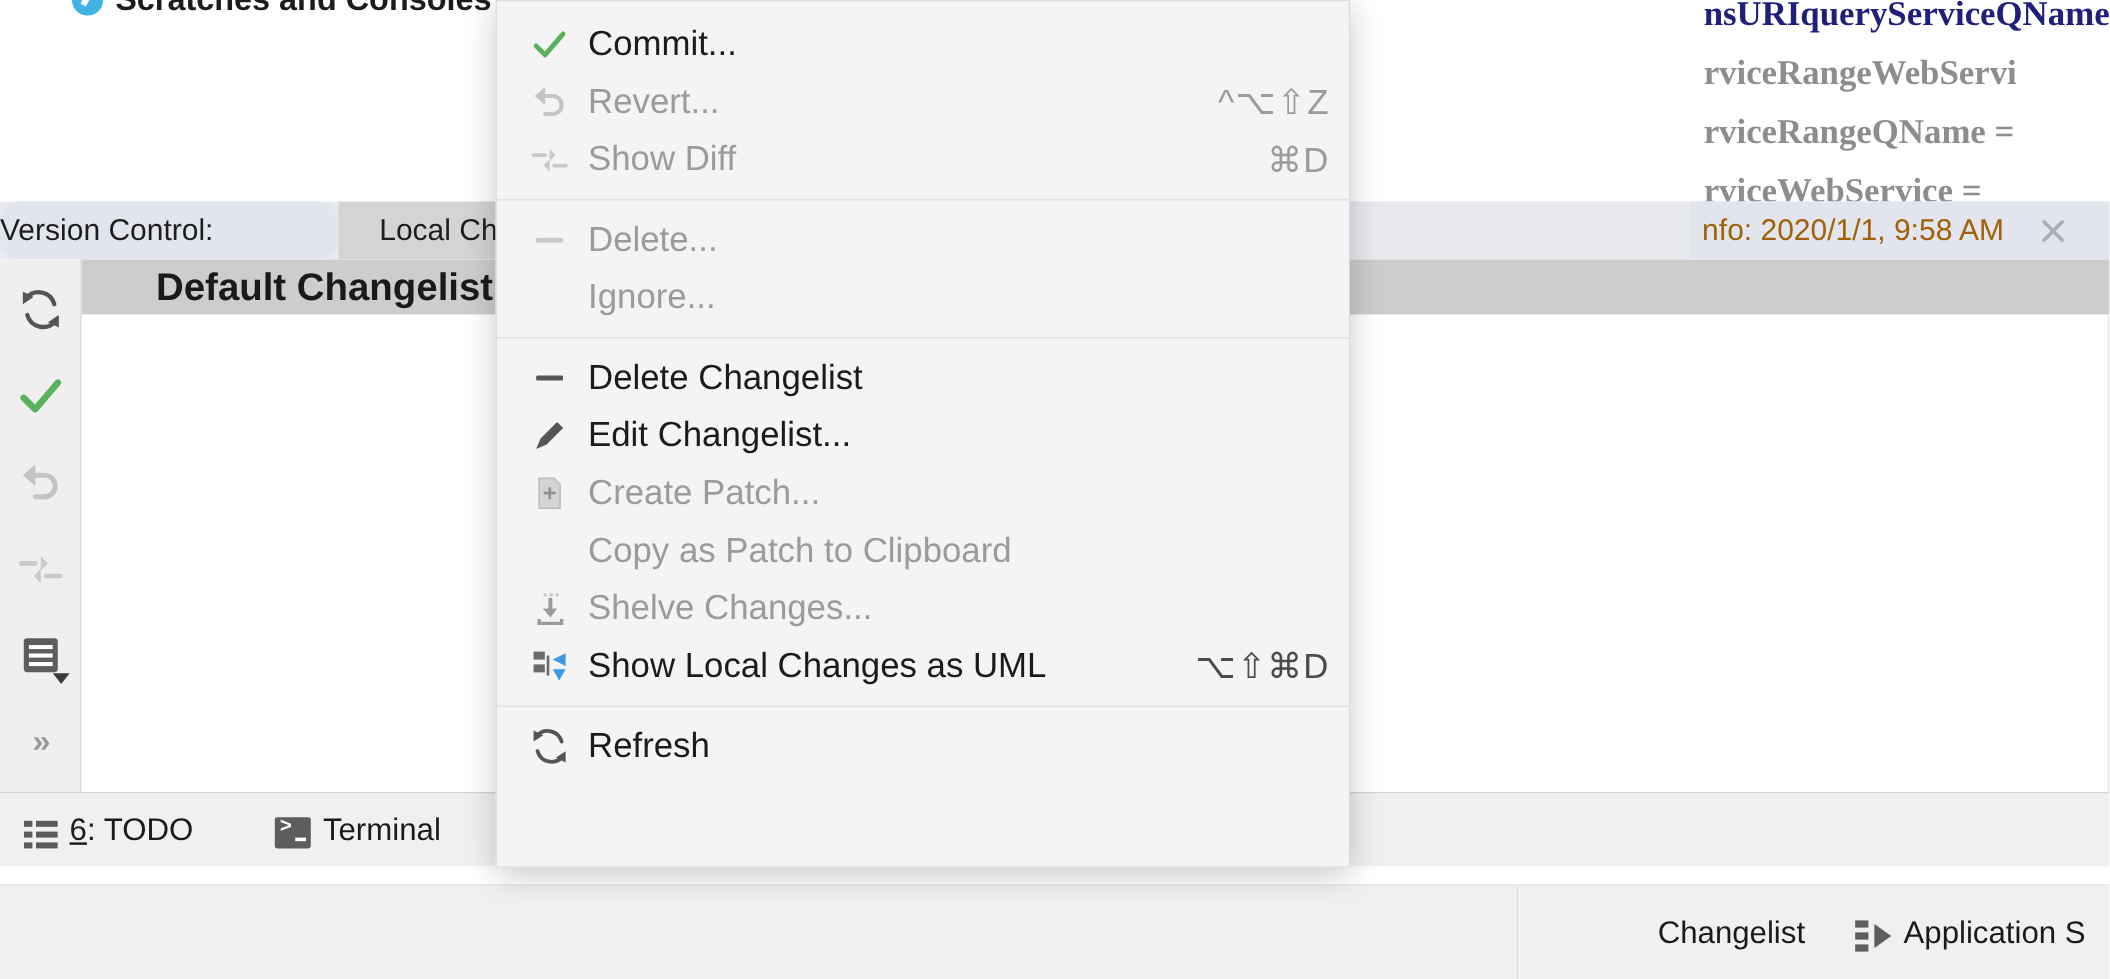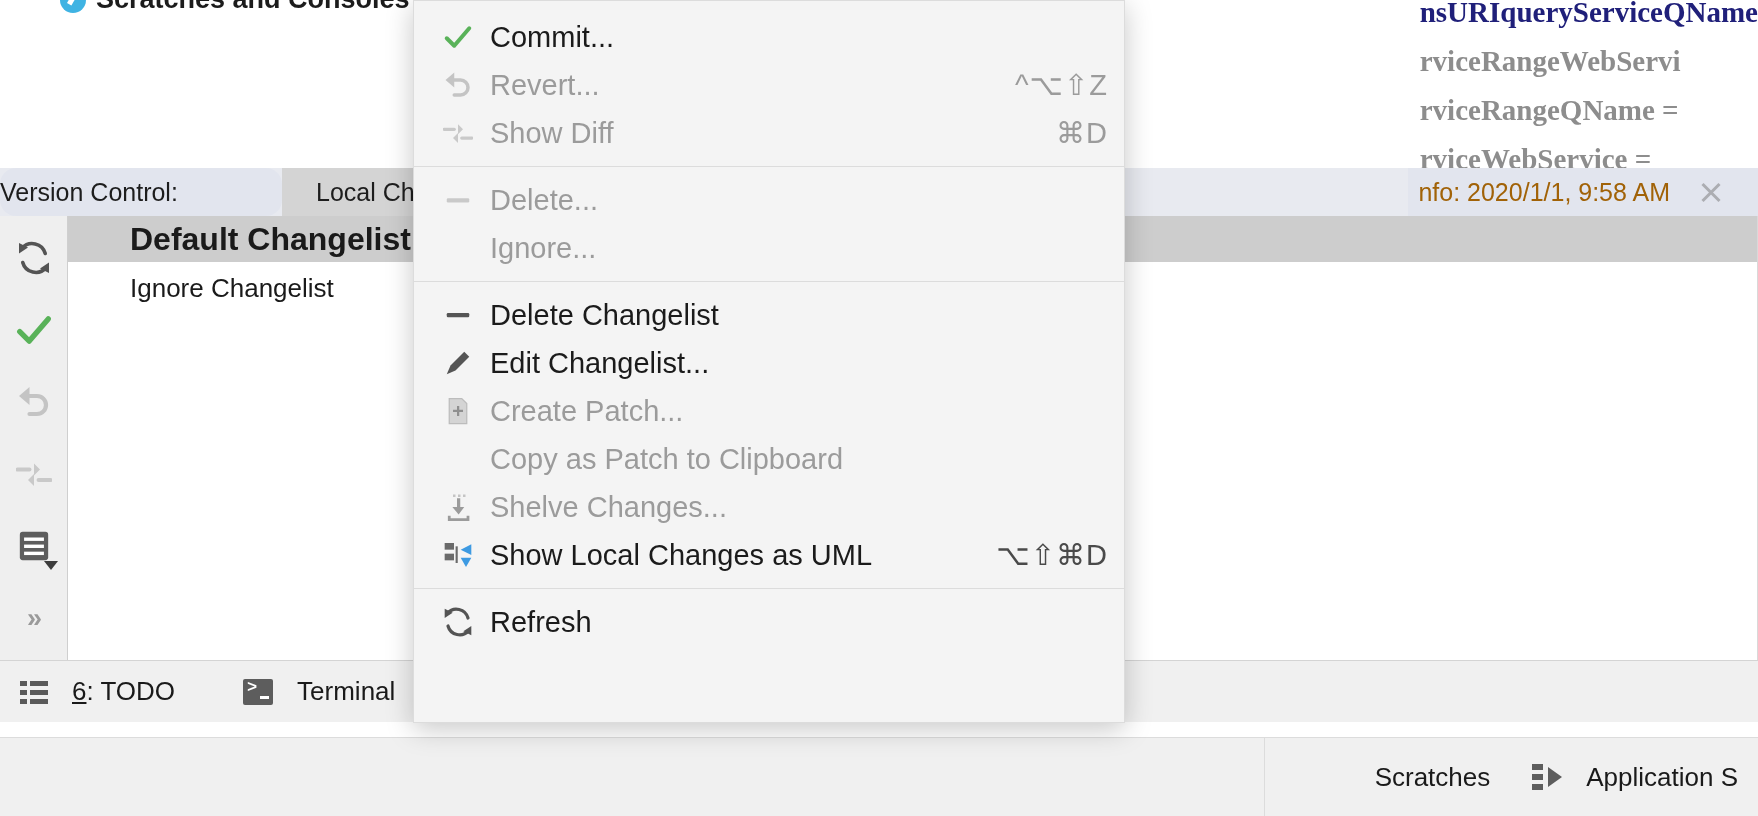--- a/index.html
+++ b/index.html
@@ -149,21 +149,21 @@
   }
 
   
   .toolbar-strip {
     position: absolute; left: 0; top: 660px; width: 1758px; height: 62px;
     background: #f0f0f0;
     border-top: 1px solid #d4d4d4;
     display: flex; align-items: center;
   }
   .strip-item {
-    display: flex; align-items: center; gap: 24px;
+    display: flex; align-items: flex-end; gap: 10px;
     font-size: 26px; color: #1a1a1a;
     white-space: nowrap;
   }
   .strip-item.p1 { margin-left: 20px; }
   .strip-item.p2 { margin-left: 68px; }
   .strip-item.p3 { margin-left: auto; margin-right: 42px; }
   .strip-item.p4 { margin-right: 20px; }
   .u-key { text-decoration: underline; }
 
   .icon-todo { width: 28px; height: 24px; position: relative; flex:none; }
@@ -328,23 +328,20 @@
           </svg>
           <span class="tb-chev"></span>
         </div>
         <div class="tb-expand">»</div>
       </div>
 
       <div class="vcs-list">
         <div class="cl-header">
           <span>Default Changelist</span>
         </div>
-        <div class="cl-row">
-          <span>Ignore Changelist</span>
-        </div>
         <div class="vcs-right-edge"></div>
       </div>
 
     </div>
   </div>
 
   <div class="toolbar-strip">
     <div class="strip-item p1">
       <span class="icon-todo">
         <span class="d" style="top:1px"></span>
@@ -359,21 +356,21 @@
     <div class="strip-item p2">
       <span class="icon-term"></span>
       <span>Terminal</span>
     </div>
   </div>
 
   <div class="bottom-blank"></div>
 
   <div class="statusbar">
     <div class="strip-item p3">
-      <span>Scratches</span>
+      <span>Changelist</span>
     </div>
     <div class="strip-item p4">
       <span class="icon-appserver">
           <i></i>
           <i></i>
           <i></i>
           <b></b>
         </span>
       <span>Application S</span>
     </div>

